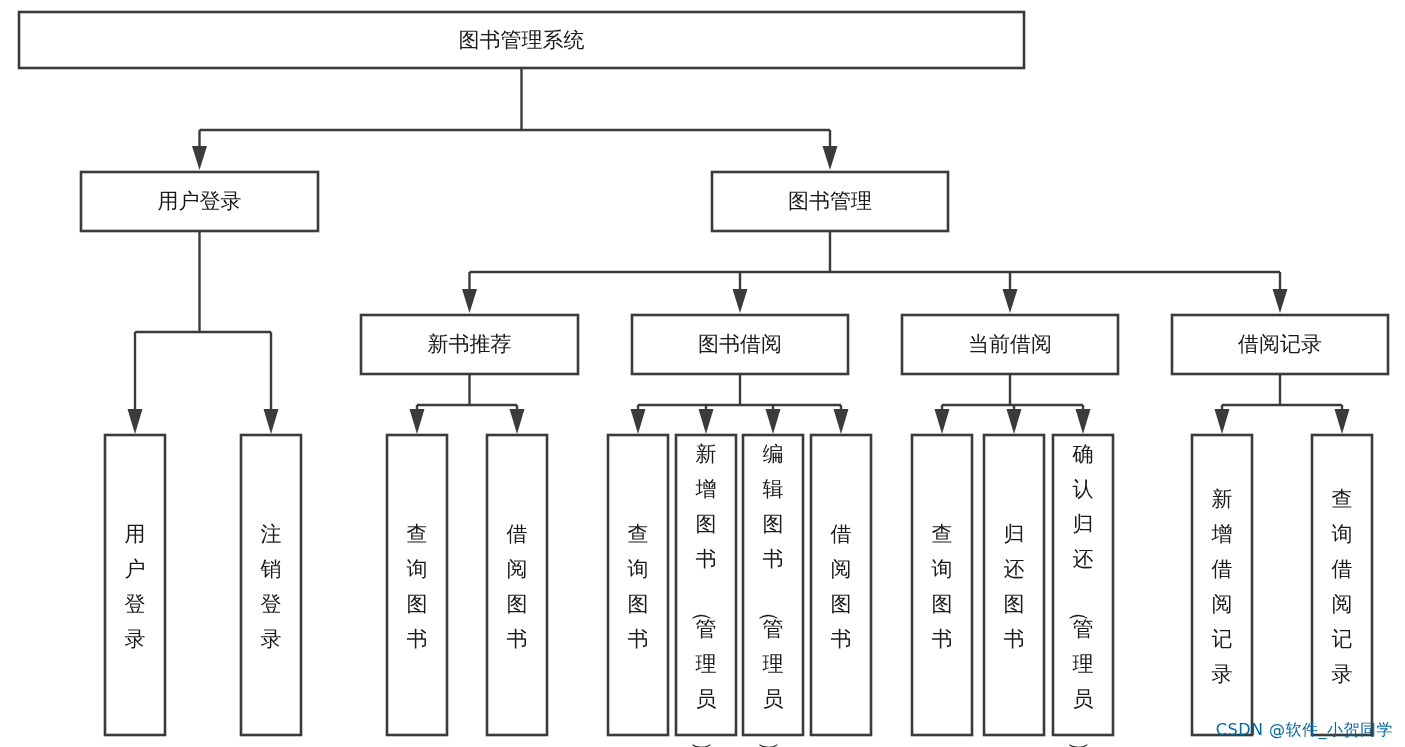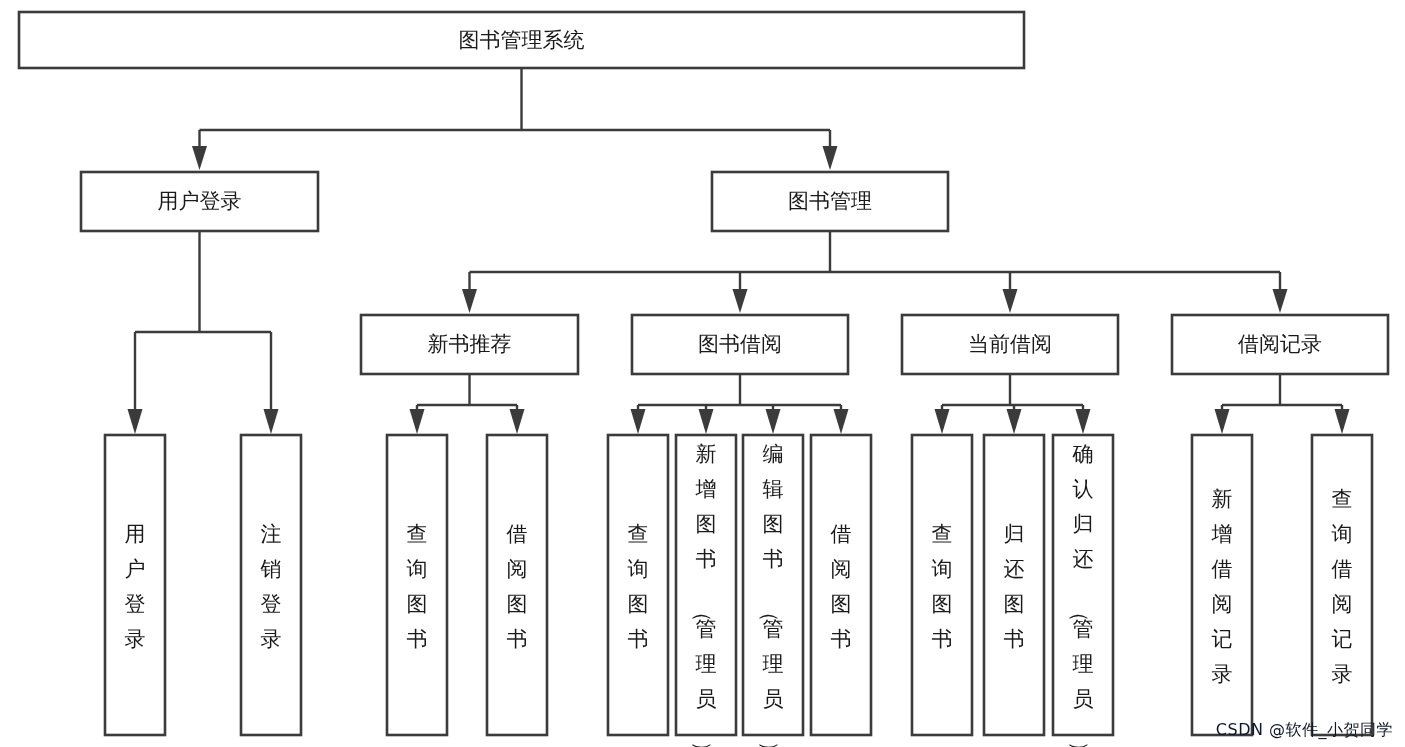--- a/index.html
+++ b/index.html
@@ -45,21 +45,21 @@
   .node-label-v {
     fill: #1a1a1a;
     font-size: 21px;
     font-family: "DejaVu Sans", "Liberation Sans", sans-serif;
     text-anchor: middle;
   }
   .watermark {
     position: absolute;
     right: 12px;
     bottom: 6px;
-    color: #0f172a;
+    color: #0369a1;
     font-size: 16px;
     font-family: "DejaVu Sans", "Liberation Sans", sans-serif;
     white-space: nowrap;
     letter-spacing: 0.5px;
   }
 </style>
 </head>
 <body>
 
 <svg id="diagram" viewBox="0 0 1405 747">

